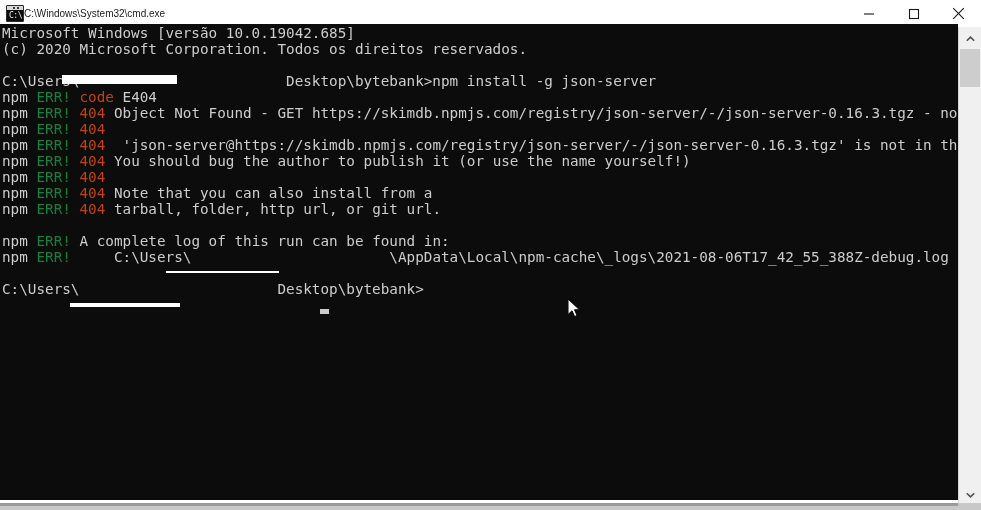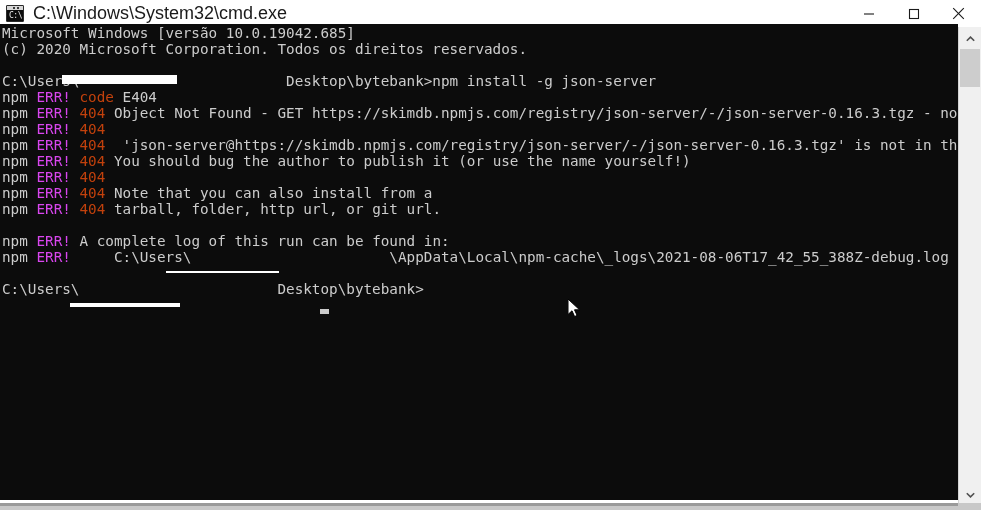--- a/index.html
+++ b/index.html
@@ -65,22 +65,21 @@
   .app-icon .prompt {
     position: absolute;
     left: 2px; top: 4px;
     color: #e8e8e8;
     font-family: "DejaVu Sans Mono", monospace;
     font-size: 8px;
     line-height: 11px;
     letter-spacing: -0.5px;
   }
   #title-text {
-    margin-left: 9px;
-    font-size: 18px;
+    font-size: 10px;
     color: #1a1a1a;
     white-space: nowrap;
     overflow: hidden;
   }
   #window-controls {
     display: flex;
     flex: 0 0 auto;
     height: 27px;
   }
   .winbtn {
@@ -108,21 +107,21 @@
     width: 1400px;
     font-family: "DejaVu Sans Mono", monospace;
     font-size: 14.3px;
     line-height: 16px;
     color: #cccccc;
     white-space: pre;
     letter-spacing: 0px;
   }
   .line { height: 16px; white-space: pre; }
   .c-white  { color: #cccccc; }
-  .c-red    { color: #d946ef; margin-top: 20px; }
+  .c-red    { color: #15803d; margin-top: 20px; }
   .c-magenta{ color: #c2410c; }
 
   
   .redact {
     position: absolute;
     background: #ffffff;
   }
 
   
   #caret {

